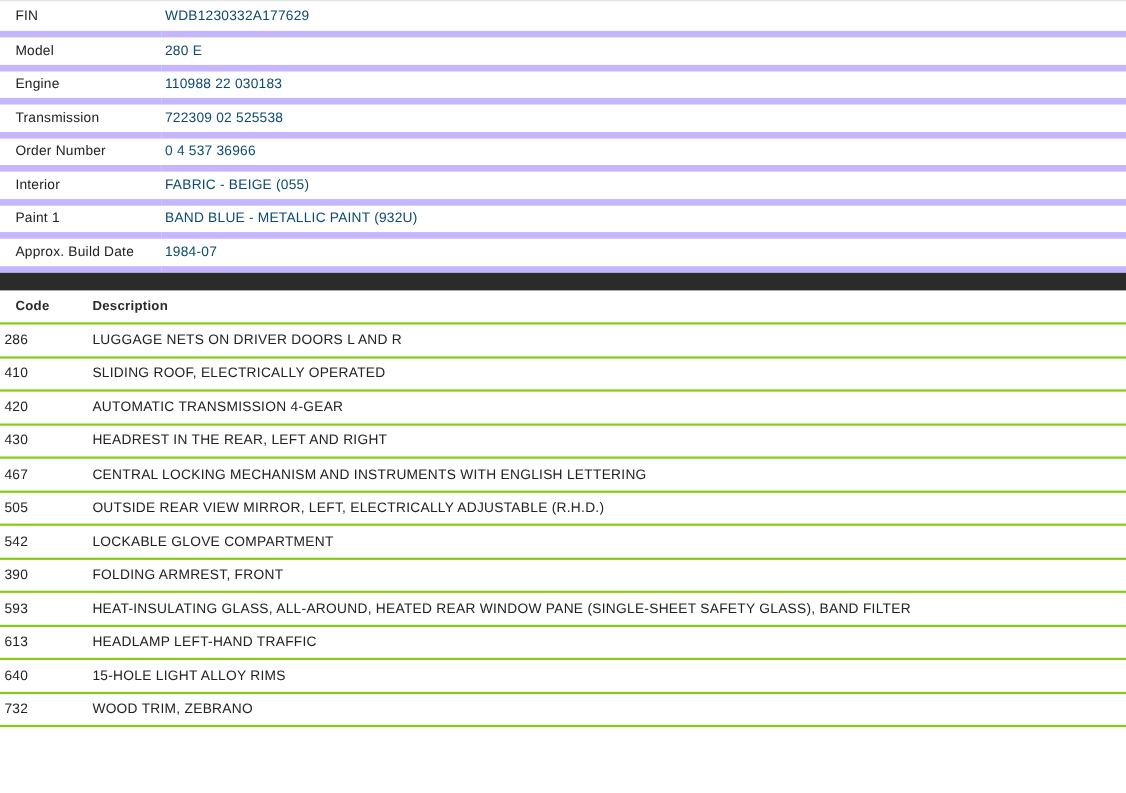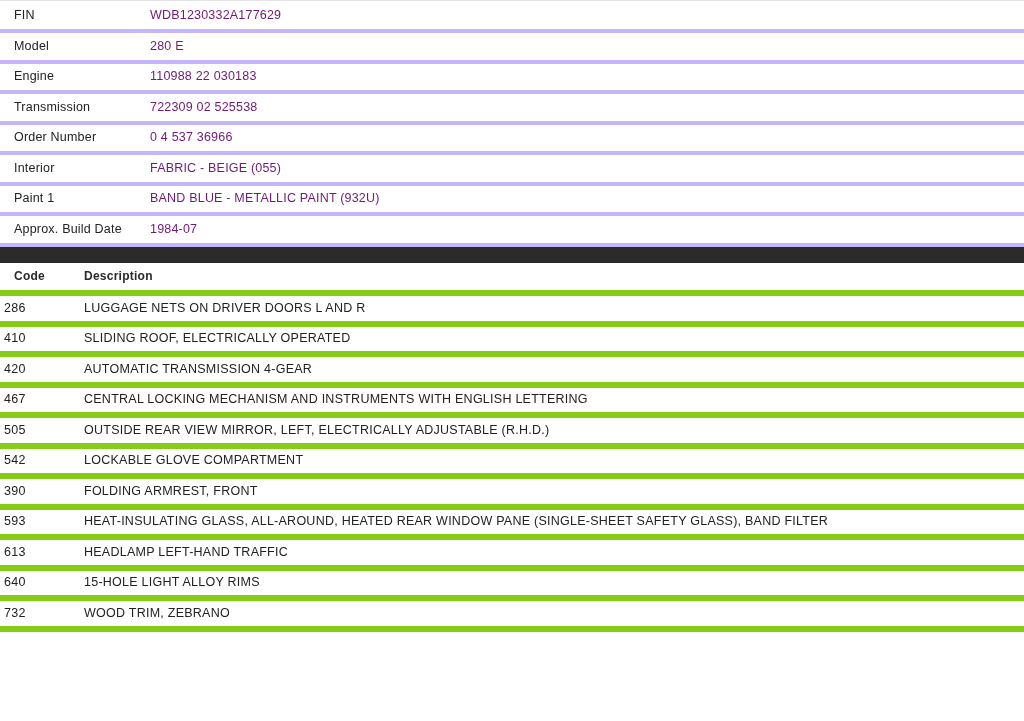--- a/index.html
+++ b/index.html
@@ -22,48 +22,48 @@
   }
   .spec-table, .codes-table {
     width: 1024px;
     border-collapse: collapse;
     table-layout: fixed;
   }
   .spec-table tr {
     height: 30.5px;
   }
   .spec-table td {
-    border-bottom: 4px solid #c4b5fd;
+    border-bottom: 6px solid #c4b5fd;
     font-size: 12.5px;
     color: #222222;
     padding: 0 0 0 14px;
     vertical-align: middle;
     line-height: 1.2;
     letter-spacing: 0.2px;
   }
   .spec-table tr:first-child td {
     border-top: 1px solid #e3e3e3;
   }
   .spec-table td.label {
     width: 133px;
   }
   .spec-table td.value {
     padding-left: 3px;
-    color: #701a75;
+    color: #0c4a6e;
   }
   .divider-bar {
     height: 16px;
     background: #2b2b2b;
     width: 1024px;
   }
   .codes-table tr {
     height: 30.5px;
   }
   .codes-table td, .codes-table th {
-    border-bottom: 6px solid #84cc16;
+    border-bottom: 2px solid #84cc16;
     font-size: 12.5px;
     text-align: left;
     font-weight: normal;
     vertical-align: middle;
     line-height: 1.2;
     letter-spacing: 0.25px;
   }
   .codes-table th {
     font-weight: bold;
     font-size: 12px;
@@ -144,20 +144,24 @@
       </tr>
       <tr>
         <td class="col-code code-cell">410</td>
         <td class="col-desc">SLIDING ROOF, ELECTRICALLY OPERATED</td>
       </tr>
       <tr>
         <td class="col-code code-cell">420</td>
         <td class="col-desc">AUTOMATIC TRANSMISSION 4-GEAR</td>
       </tr>
       <tr>
+        <td class="col-code code-cell">430</td>
+        <td class="col-desc">HEADREST IN THE REAR, LEFT AND RIGHT</td>
+      </tr>
+      <tr>
         <td class="col-code code-cell">467</td>
         <td class="col-desc">CENTRAL LOCKING MECHANISM AND INSTRUMENTS WITH ENGLISH LETTERING</td>
       </tr>
       <tr>
         <td class="col-code code-cell">505</td>
         <td class="col-desc">OUTSIDE REAR VIEW MIRROR, LEFT, ELECTRICALLY ADJUSTABLE (R.H.D.)</td>
       </tr>
       <tr>
         <td class="col-code code-cell">542</td>
         <td class="col-desc">LOCKABLE GLOVE COMPARTMENT</td>

